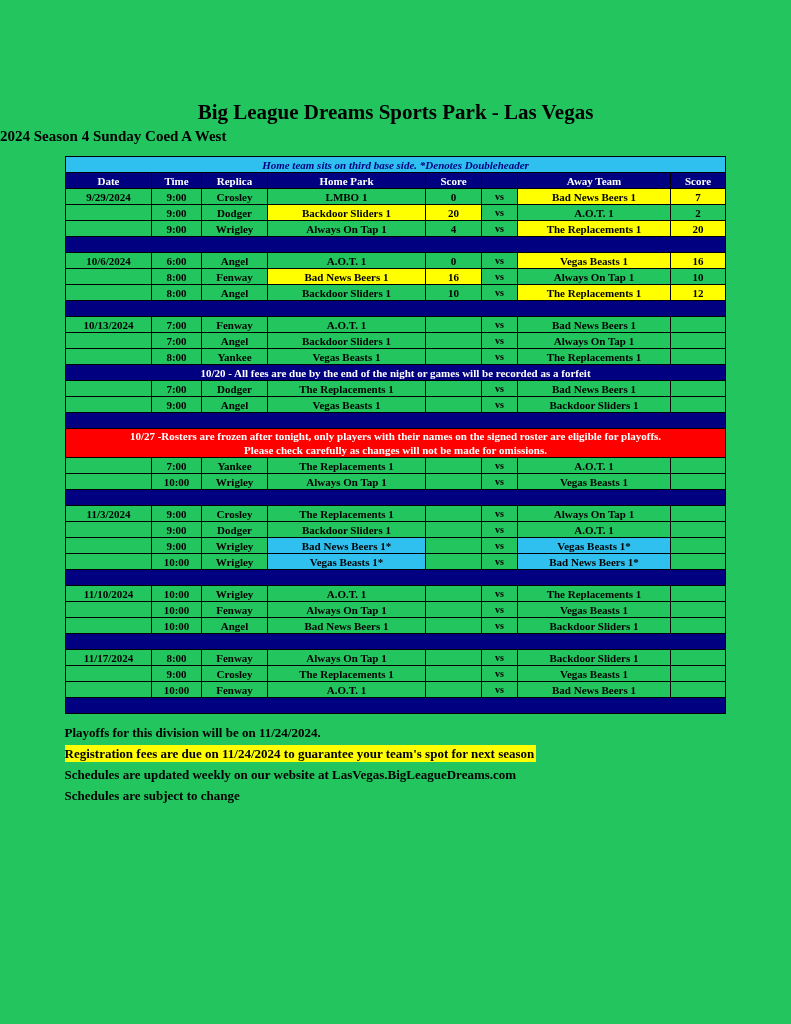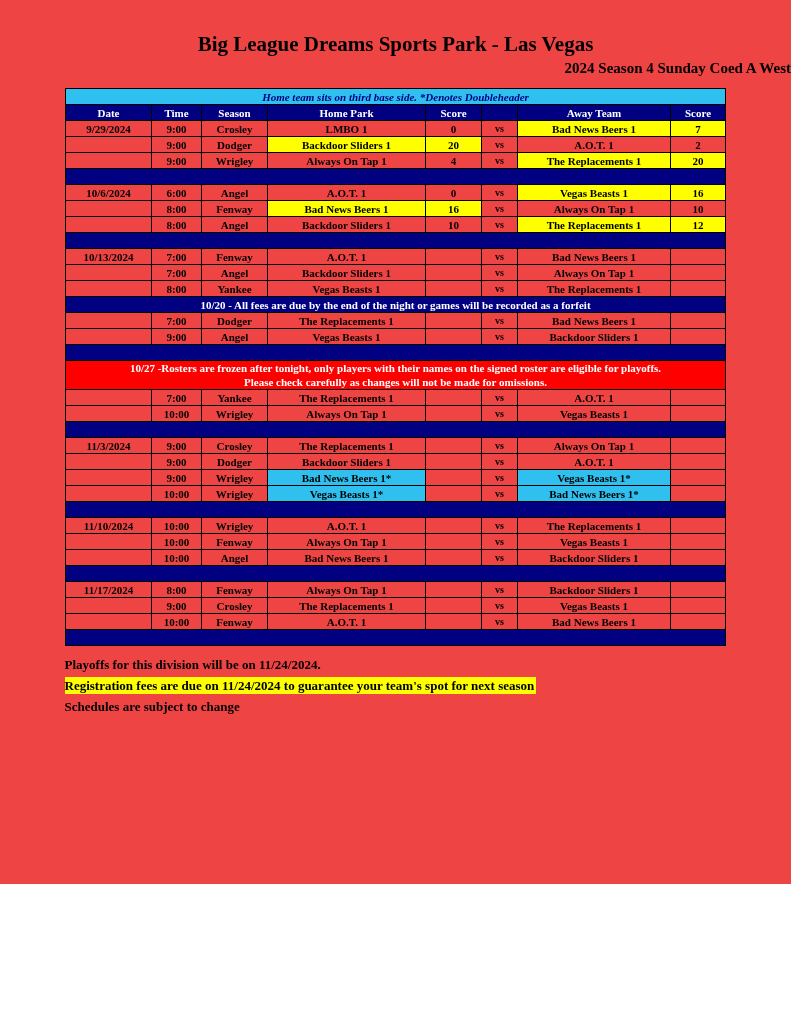--- a/index.html
+++ b/index.html
@@ -3,27 +3,27 @@
 <meta charset="utf-8">
 <style>
   * { box-sizing: border-box; }
   html, body { margin: 0; padding: 0; }
   body {
     width: 791px; height: 1024px;
     background: #ffffff;
     font-family: "Liberation Serif", serif;
     color: #000;
   }
-  .page { width: 791px; height: 884px; padding-top: 32px; background: #ef4444; }
+  .page { width: 791px; height: 1024px; padding-top: 100px; background: #22c55e; }
   .title {
     margin: 0; text-align: center;
     font-size: 21px; font-weight: bold;
   }
   .subtitle {
-    margin: 3px 0 9px; text-align: right;
+    margin: 3px 0 9px; text-align: left;
     font-size: 15px; font-weight: bold;
   }
   table.schedule {
     width: 660px; margin: 11px auto;
     border-collapse: collapse; table-layout: fixed;
     font-size: 11px; font-weight: bold;
   }
   .schedule td, .schedule th {
     border: 1px solid #000;
     height: 16px; padding: 0 2px;
@@ -71,21 +71,21 @@
       <col style="width:153px">
         <col style="width:55px">
     </colgroup>
     <thead>
       <tr>
         <td colspan="8" class="banner-cell">Home team sits on third base side.  *Denotes Doubleheader</td>
       </tr>
       <tr id="header-row">
           <th>Date</th>
           <th>Time</th>
-          <th>Season</th>
+          <th>Replica</th>
           <th>Home Park</th>
           <th>Score</th>
           <th></th>
           <th>Away Team</th>
           <th>Score</th>
         </tr>
     </thead>
     <tbody id="schedule-body">
         <tr>
           <td>9/29/2024</td>
@@ -346,15 +346,16 @@
         </tr>
         <tr>
           <td class="sep-row" colspan="8"></td>
         </tr>
       </tbody>
   </table>
 
   <div class="footer" id="footer">
       <div class="footer-line"><span>Playoffs for this division will be on 11/24/2024.</span></div>
       <div class="footer-line"><span class="hl-yellow-inline">Registration fees are due on 11/24/2024 to guarantee your team's spot for next season</span></div>
+      <div class="footer-line"><span>Schedules are updated weekly on our website at LasVegas.BigLeagueDreams.com</span></div>
       <div class="footer-line"><span>Schedules are subject to change</span></div>
     </div>
 </div>
 
 </body></html>

